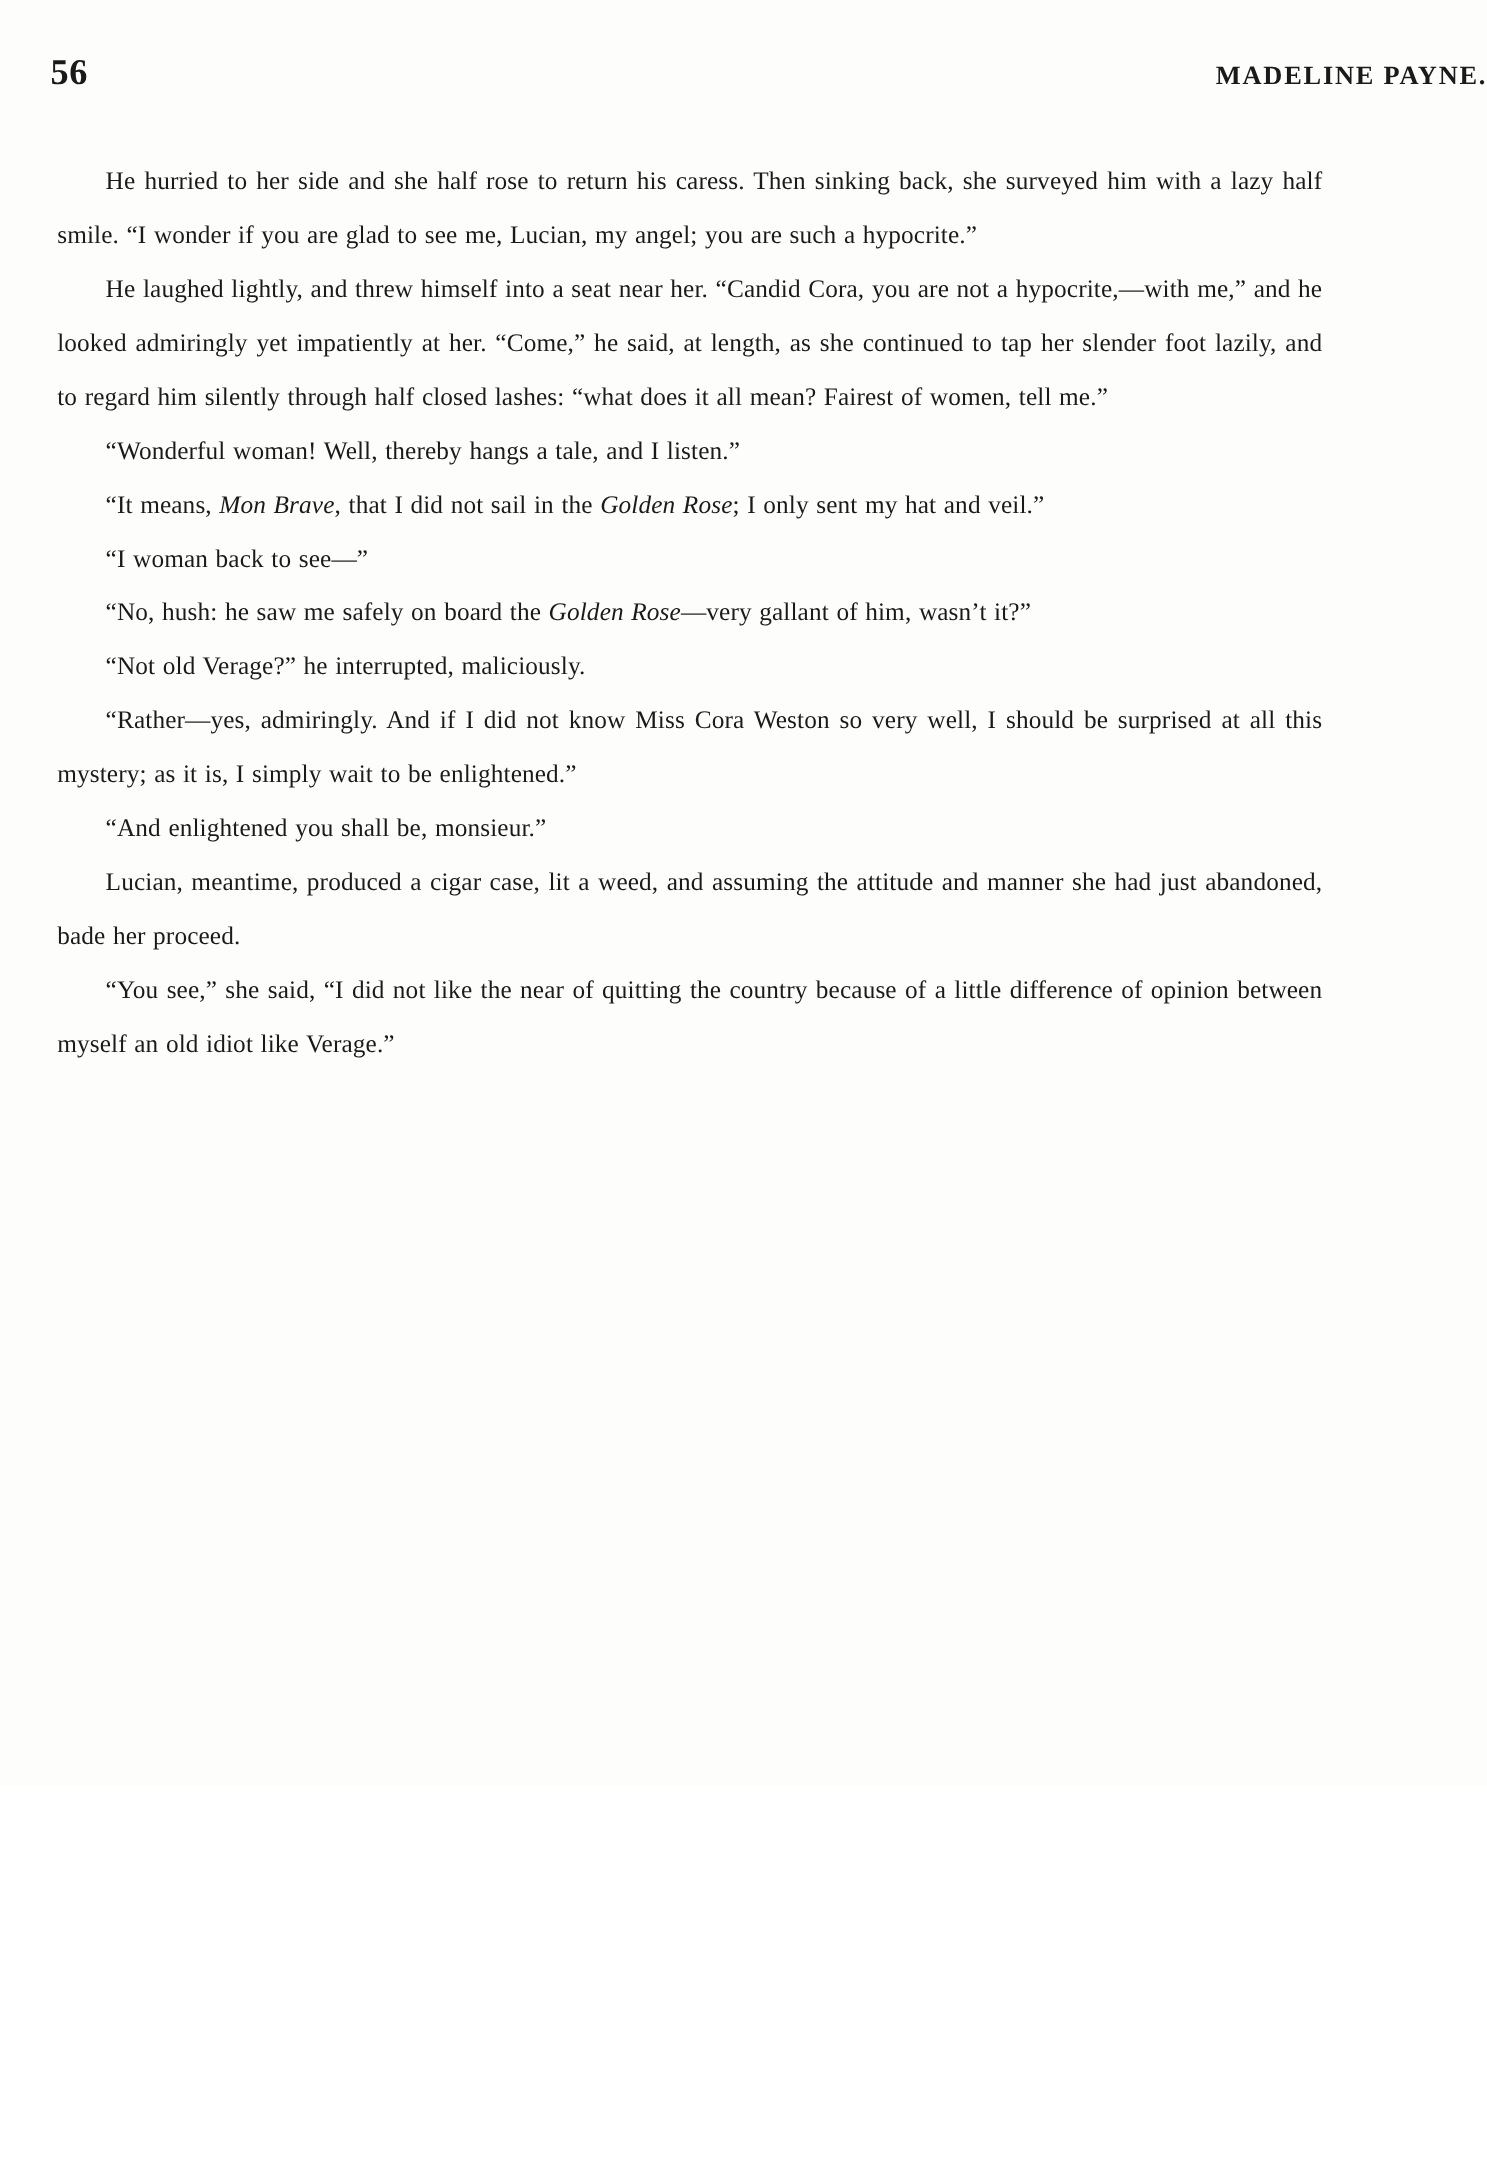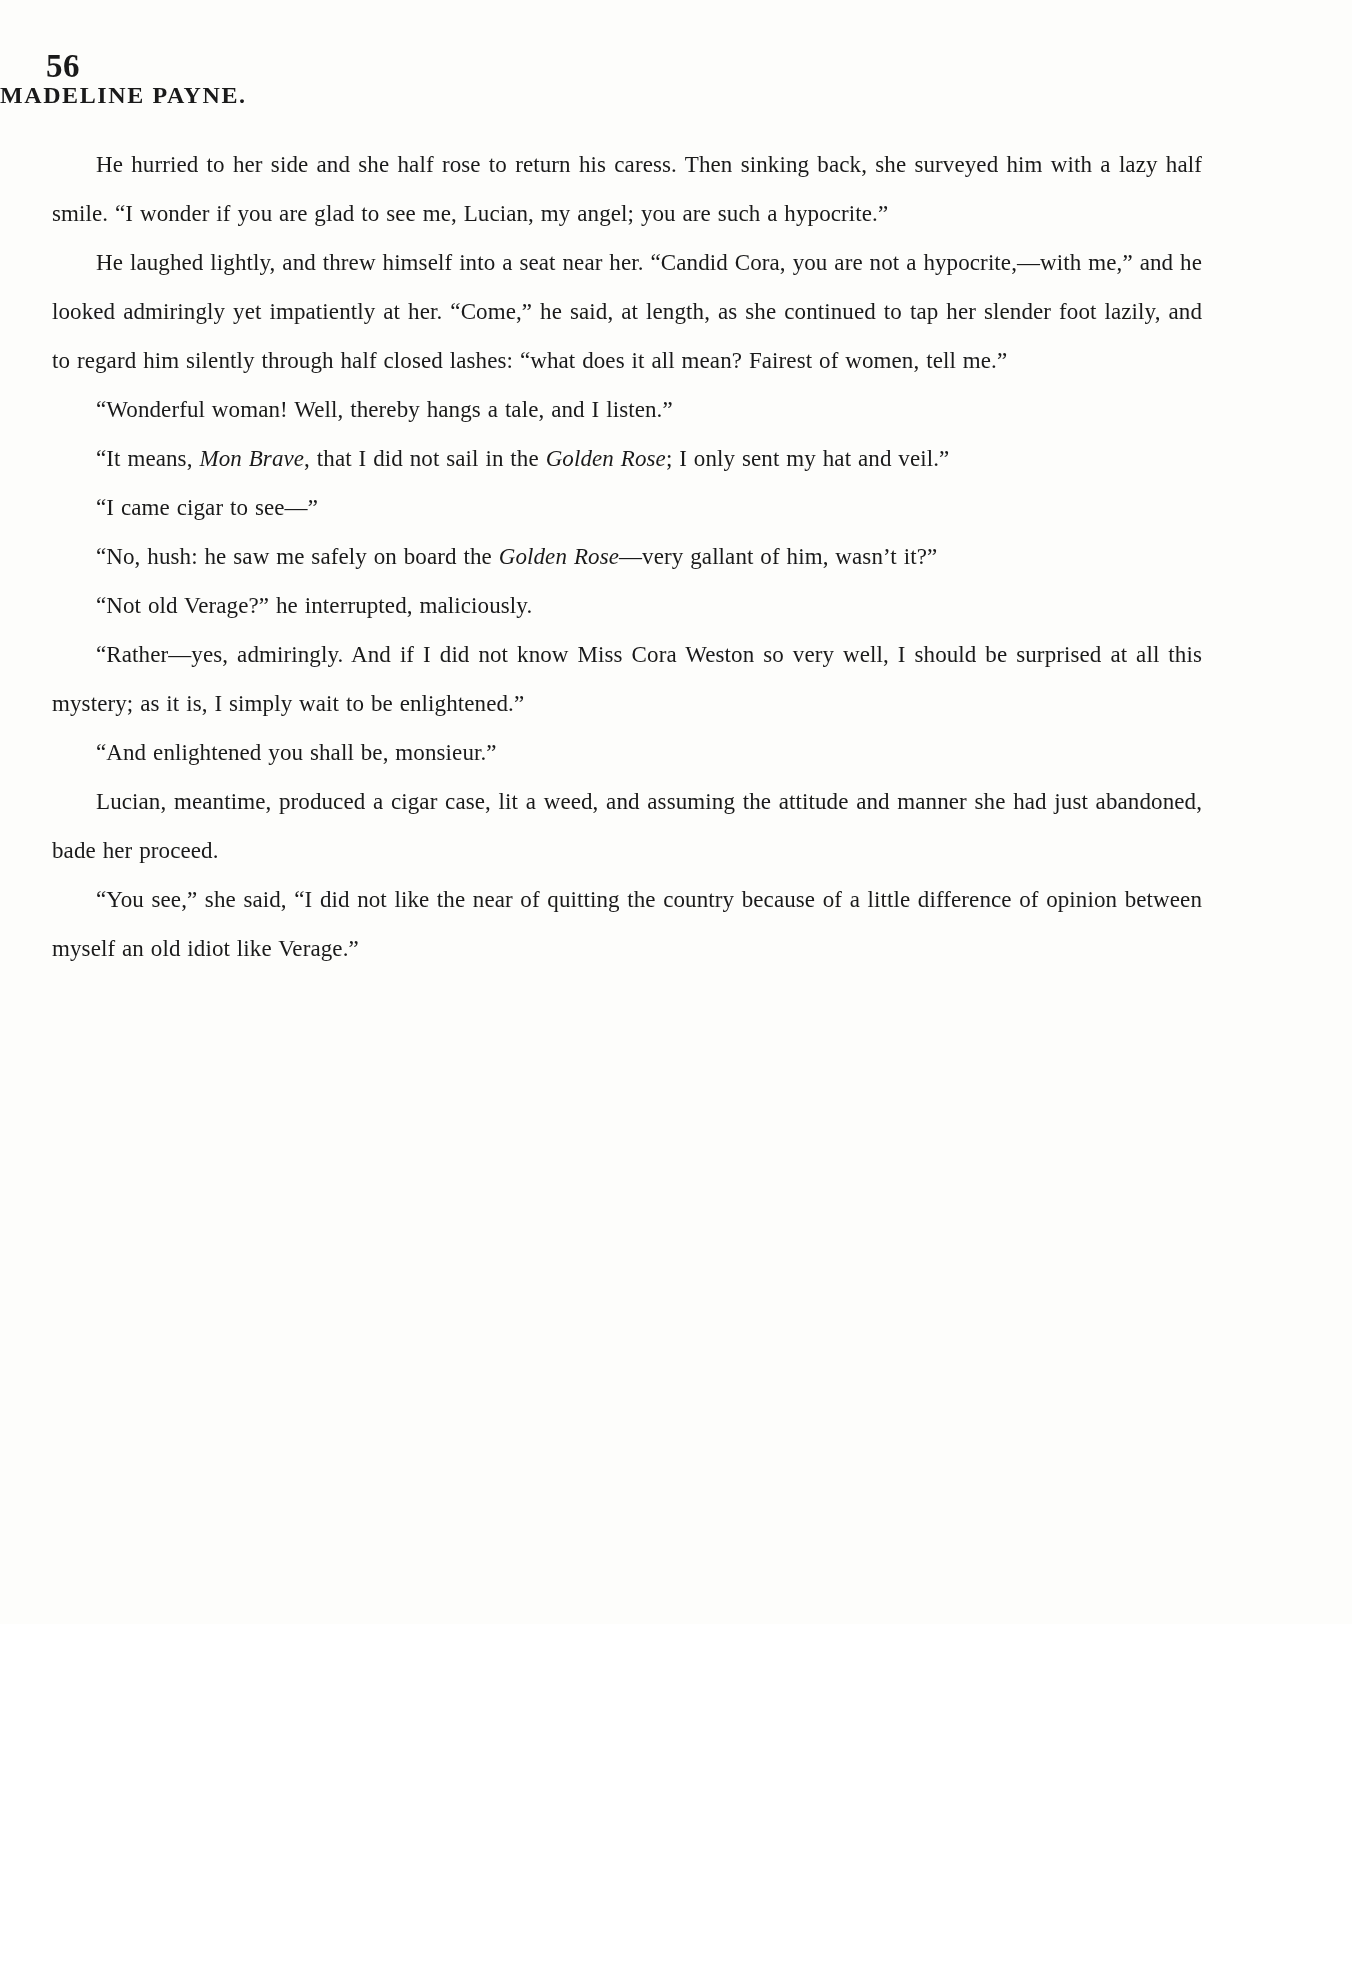--- a/index.html
+++ b/index.html
@@ -30,26 +30,25 @@
     font-family: "Liberation Serif", serif;
     font-weight: bold;
     font-size: 33px;
     letter-spacing: 0.5px;
   }
   .running-head {
     position: absolute;
     left: 0;
     top: 8px;
     width: 1352px;
-    text-align: left;
+    text-align: right;
     font-family: "Liberation Serif", serif;
     font-weight: bold;
     font-size: 24px;
     letter-spacing: 1.6px;
-    margin-top: 26px;
   }
   .body-text {
     position: absolute;
     left: 52px;
     top: 140px;
     width: 1150px;
   }
   p {
     margin: 0;
     text-align: justify;
@@ -72,21 +71,21 @@
     <div class="running-head">MADELINE PAYNE.</div>
   </div>
 
   <div class="body-text">
     <p>He hurried to her side and she half rose to return his caress. Then sinking back, she surveyed him with a lazy half smile. “I wonder if you are glad to see me, Lucian, my angel; you are such a hypocrite.”</p>
     <p>He laughed lightly, and threw himself into a seat near her. “Candid Cora, you are not a hypocrite,—with me,” and he looked admiringly yet impatiently at her.  “Come,” he said, at length, as she continued to tap her slender foot lazily, and to regard him silently through half closed lashes: “what does it all mean?  Fairest of women, tell me.”</p>
     <p>“Wonderful woman!  Well, thereby hangs a tale, and I listen.”</p>
     <p>
       “It means, <i>Mon Brave</i>, that I did not sail in the <i><i>Golden Rose</i></i>; I only sent my hat and veil.”
     </p>
-    <p>“I came cigar to see—”</p>
+    <p>“I woman back to see—”</p>
     <p>“No, hush: he saw me safely on board the <i><i>Golden Rose</i></i>—very gallant of him, wasn’t it?”</p>
     <p>“Not old Verage?” he interrupted, maliciously.</p>
     <p>“Rather—yes, admiringly.  And if I did not know Miss Cora Weston so very well, I should be surprised at all this mystery; as it is, I simply wait to be enlightened.”</p>
     <p>“And enlightened you shall be, monsieur.”</p>
     <p>Lucian, meantime, produced a cigar case, lit a weed, and assuming the attitude and manner she had just abandoned, bade her proceed.</p>
     <p>“You see,” she said, “I did not like the near of quitting the country because of a little difference of opinion between myself an old idiot like Verage.”</p>
   </div>
 
 </div>
 

